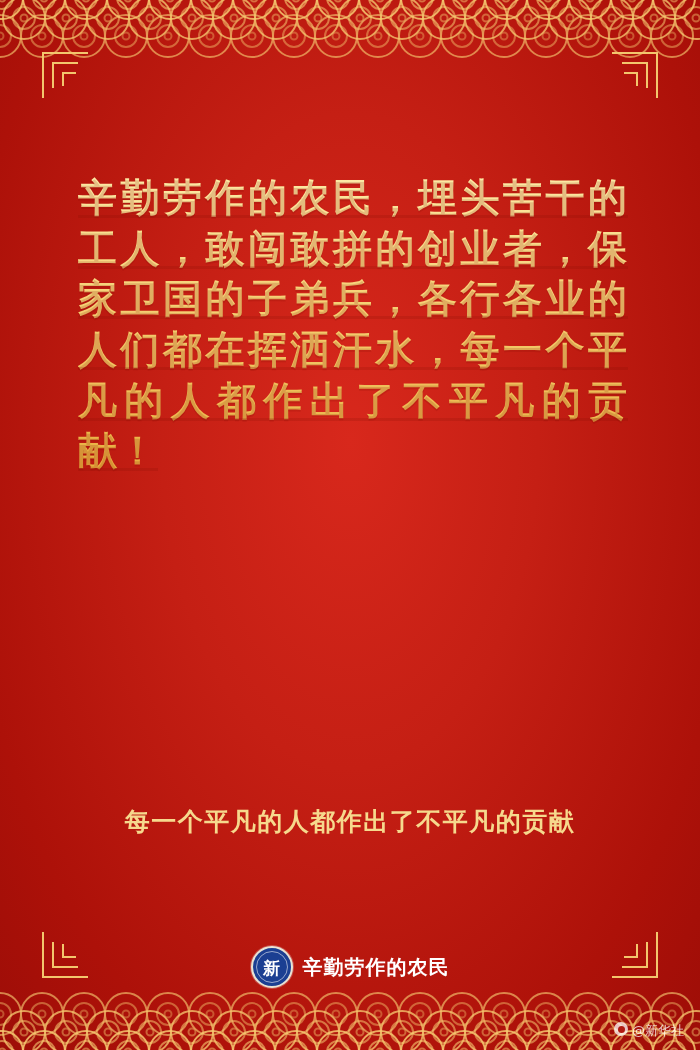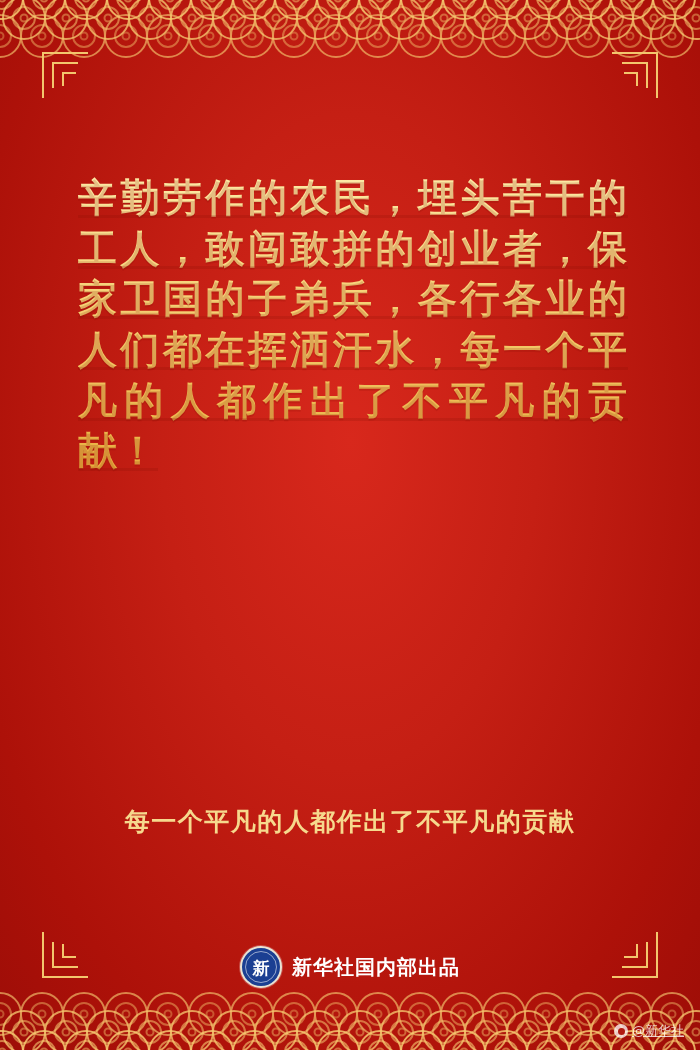--- a/index.html
+++ b/index.html
@@ -196,26 +196,24 @@
     letter-spacing: 1px;
   }
 
   
   .watermark {
     position: absolute;
     right: 16px;
     bottom: 10px;
     z-index: 6;
     display: flex;
-    align-items: center;
     gap: 4px;
     color: rgba(255, 255, 255, 0.78);
     font-size: 13px;
     font-family: "DejaVu Sans", "Liberation Sans", sans-serif;
-    text-decoration: underline;
   }
   .watermark .wb-eye {
     width: 14px;
     height: 14px;
     border-radius: 50%;
     background: rgba(255,255,255,0.75);
     position: relative;
     flex: 0 0 auto;
   }
   .watermark .wb-eye::after {
@@ -387,21 +385,21 @@
 
   <div class="quote">辛勤劳作的农民，埋头苦干的工人，敢闯敢拼的创业者，保家卫国的子弟兵，各行各业的人们都在挥洒汗水，每一个平凡的人都作出了不平凡的贡献！</div>
 
   <div class="caption">每一个平凡的人都作出了不平凡的贡献</div>
 
   <div class="footer">
     <div class="logo-badge">
       <span class="ring"></span>
       <span class="mark">新</span>
     </div>
-    <div class="publisher">新华社国内部出品</div>
+    <div class="publisher">辛勤劳作的农民</div>
   </div>
 
   <div class="watermark">
     <span class="wb-eye"></span>
     <span>@新华社</span>
   </div>
 
 </div>
 
 </body></html>

